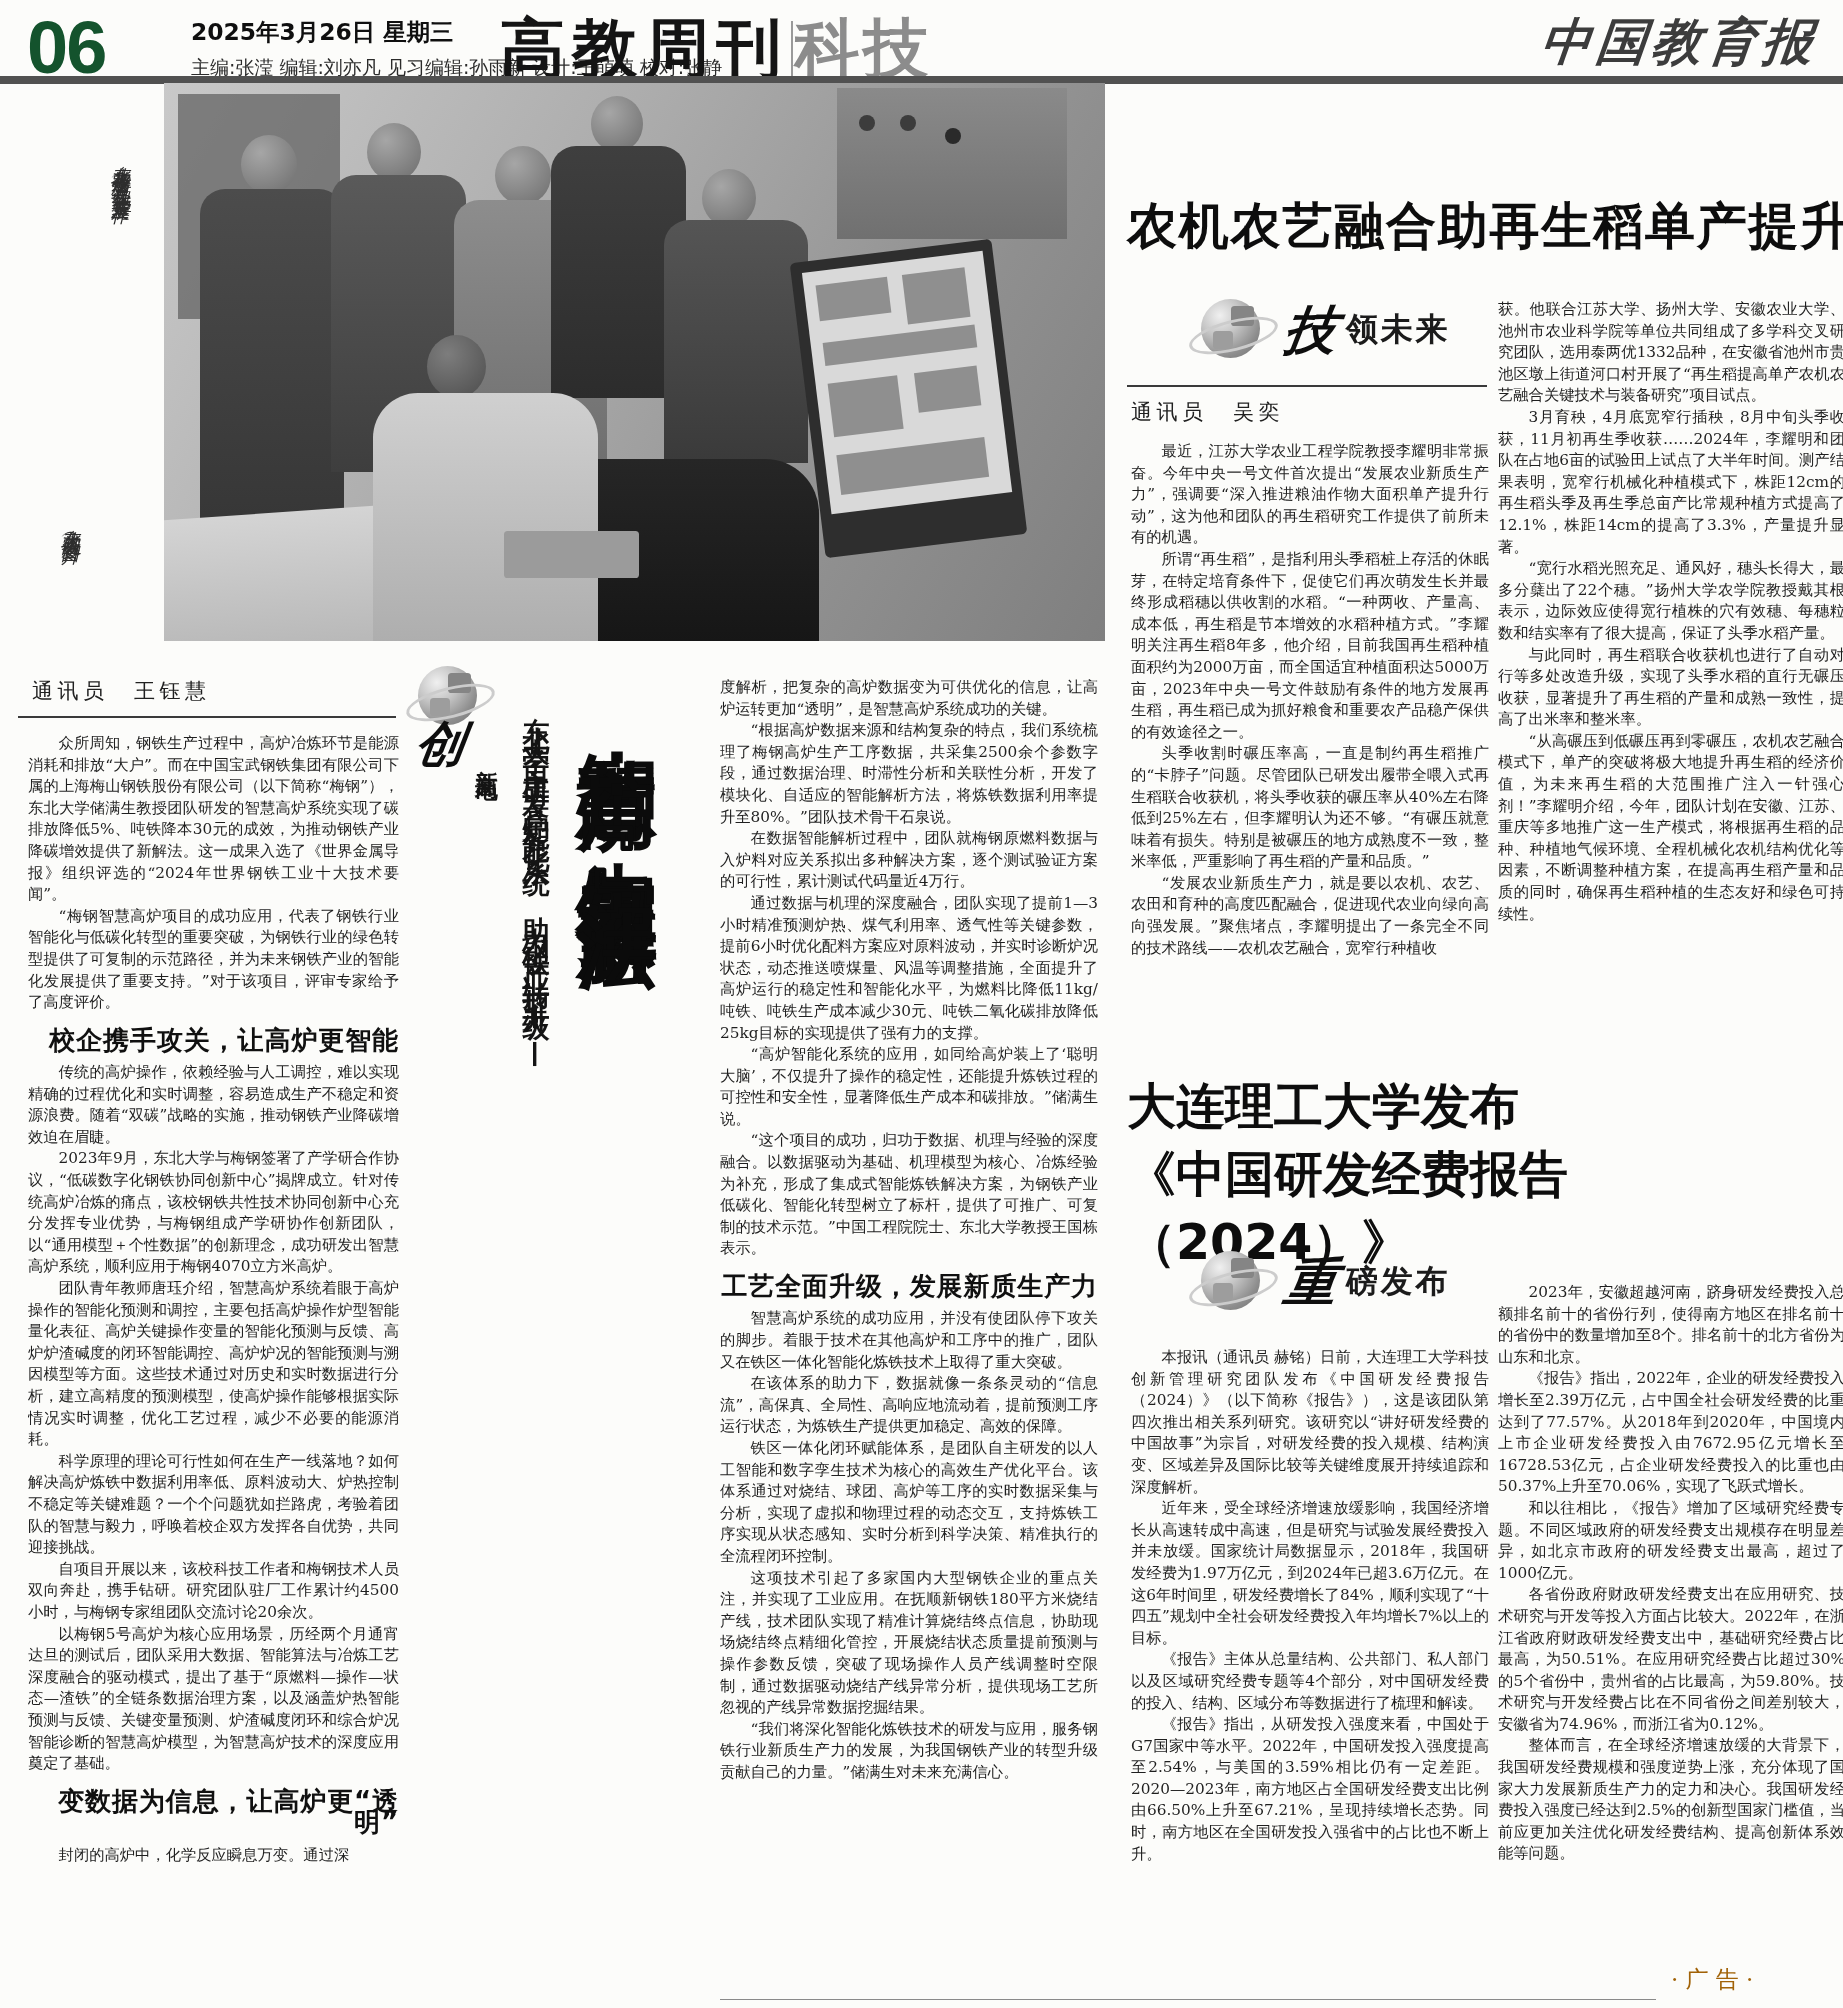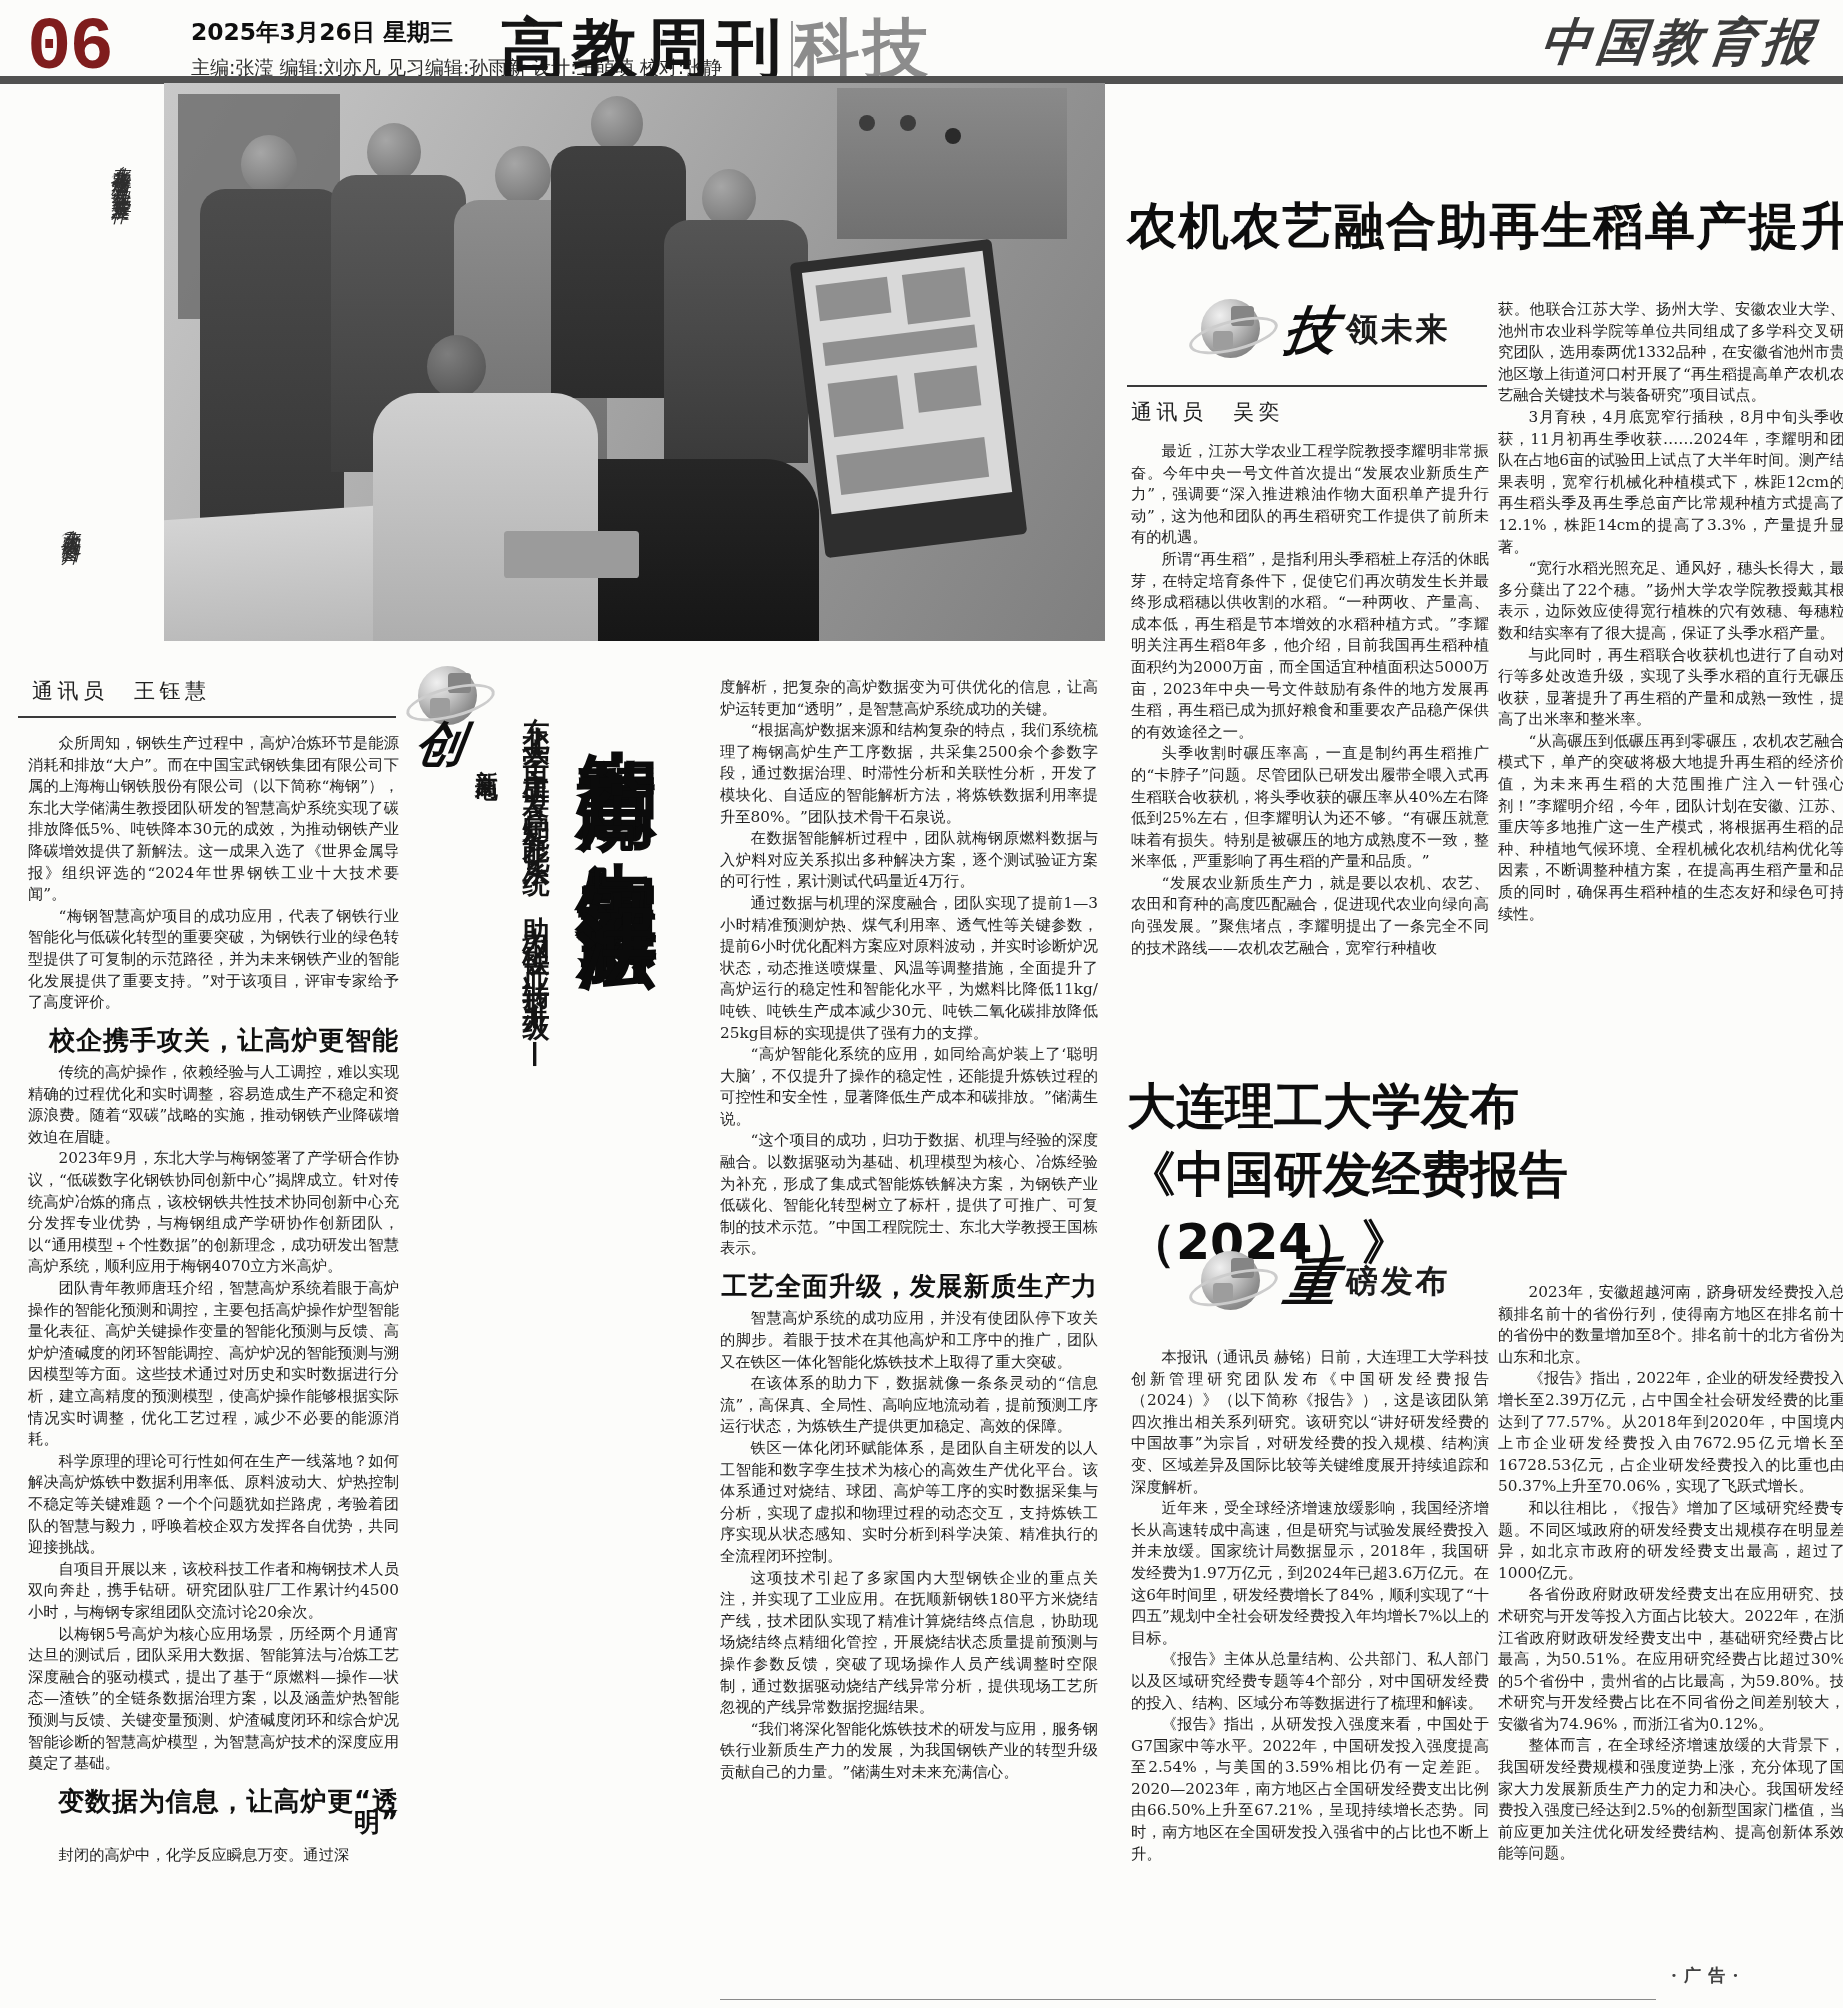--- a/index.html
+++ b/index.html
@@ -5,22 +5,22 @@
   html,body { margin:0; padding:0; }
   body {
     width:1843px; height:2008px; position:relative; overflow:hidden;
     background:#fcfcfa; color:#1c1c1c;
     font-family:"DejaVu Serif","Liberation Serif",serif;
   }
   .abs { position:absolute; }
   .sans { font-family:"DejaVu Sans","Liberation Sans",sans-serif; }
 
   
-  .page-num { left:27px; top:10.8px; font-family:Liberation Mono, monospace;
-    font-weight:700; font-size:74px; line-height:1; color:#7f1d1d; letter-spacing:-1.8px; }
+  .page-num { left:27px; top:10.8px; font-family:Liberation Sans, sans-serif;
+    font-weight:700; font-size:74px; line-height:1; color:#14532d; letter-spacing:-1.8px; }
   .hdr-meta { left:191px; top:16px; }
   .hdr-date { font-weight:700; font-size:23.4px; color:#0f0f0f; margin:0 0 6.3px 0; font-family:"DejaVu Sans",sans-serif;}
   .hdr-staff,.hdr-contact { font-size:19px; color:#2b2b2b; line-height:26px; font-family:"DejaVu Sans",sans-serif;}
   .section-block { left:500px; top:5.4px; display:flex; align-items:center; gap:2px; }
   .section-main { font-weight:900; font-size:65px; letter-spacing:7.2px; color:#141414; }
   .section-sep { width:1.8px; height:56px; background:#9a9a9a; }
   .section-sub { font-weight:900; font-size:65px; letter-spacing:3.6px; color:#8c8c8c; }
   .masthead { left:1541px; top:9px; font-style:italic; font-weight:700; font-size:50px;
     color:#3c3c3c; letter-spacing:5.4px; transform:skewX(-6deg); }
   .hdr-bar { left:0; top:76px; width:1843px; height:8px; background:#515151; }
@@ -69,21 +69,21 @@
     font-size:52px; color:#0e0e0e; transform:skewX(-8deg); line-height:1; }
   .hlabel { font-family:"DejaVu Sans",sans-serif; font-weight:700; font-size:32px; letter-spacing:2.7px; color:#1b1b1b; }
   .icon-row { display:flex; align-items:center; gap:9px; }
   .innov { width:126px; height:180px; }
   .innov .globe { position:absolute; left:0; top:0; }
   .innov .callig { position:absolute; left:9px; top:56px; font-size:49px; }
   .innov .vlabel { position:absolute; left:65px; top:88px; writing-mode:vertical-rl;
     font-family:"DejaVu Sans",sans-serif; font-weight:700; font-size:22.5px; letter-spacing:4.5px; color:#141414; }
 
   .bigline { font-family:"DejaVu Sans","Liberation Sans",sans-serif; font-weight:900; color:#0d0d0d; }
-  .ad-label { font-size:17px; letter-spacing:7.2px; color:#404040;font-weight:bold; }
+  .ad-label { font-size:23px; letter-spacing:7.2px; color:#a16207; }
 </style>
 </head>
 <body>
 
 <div class="abs page-num">06</div>
 <div class="abs hdr-meta">
   <div class="hdr-date">2025年3月26日 星期三</div>
   <div class="hdr-staff">主编:张滢  编辑:刘亦凡  见习编辑:孙雨新  设计:王萌萌  校对:张静</div>
   <div class="hdr-contact">电话:010-82296657  邮箱:jybgaojiao@163.com</div>
 </div>

